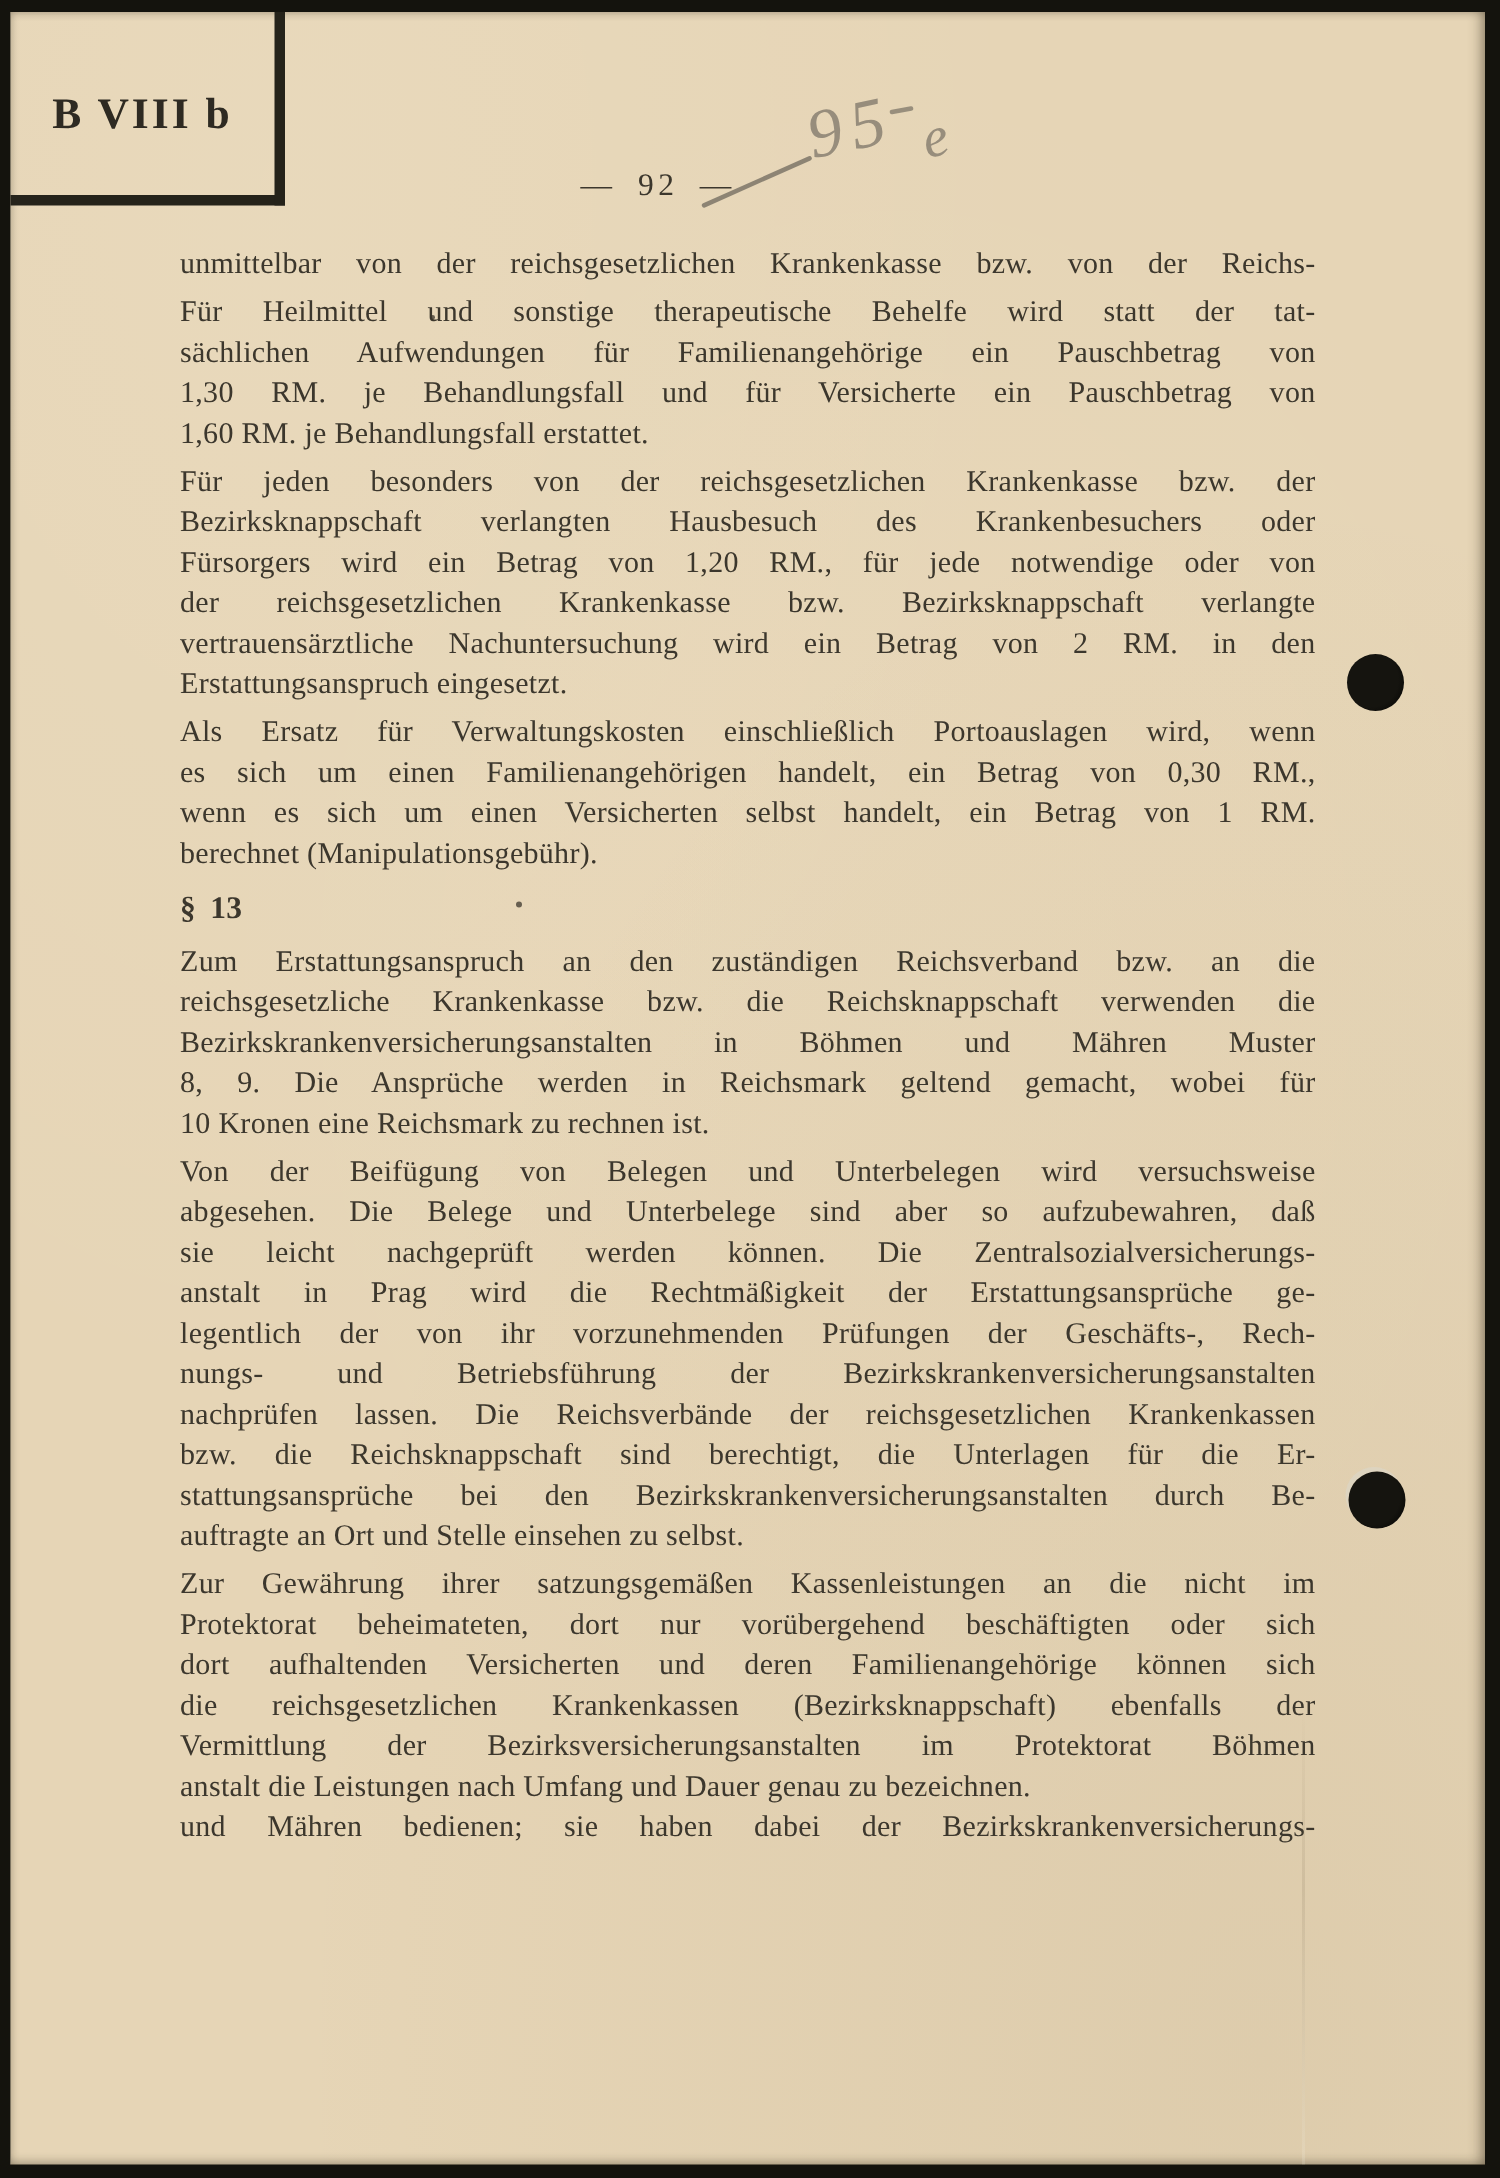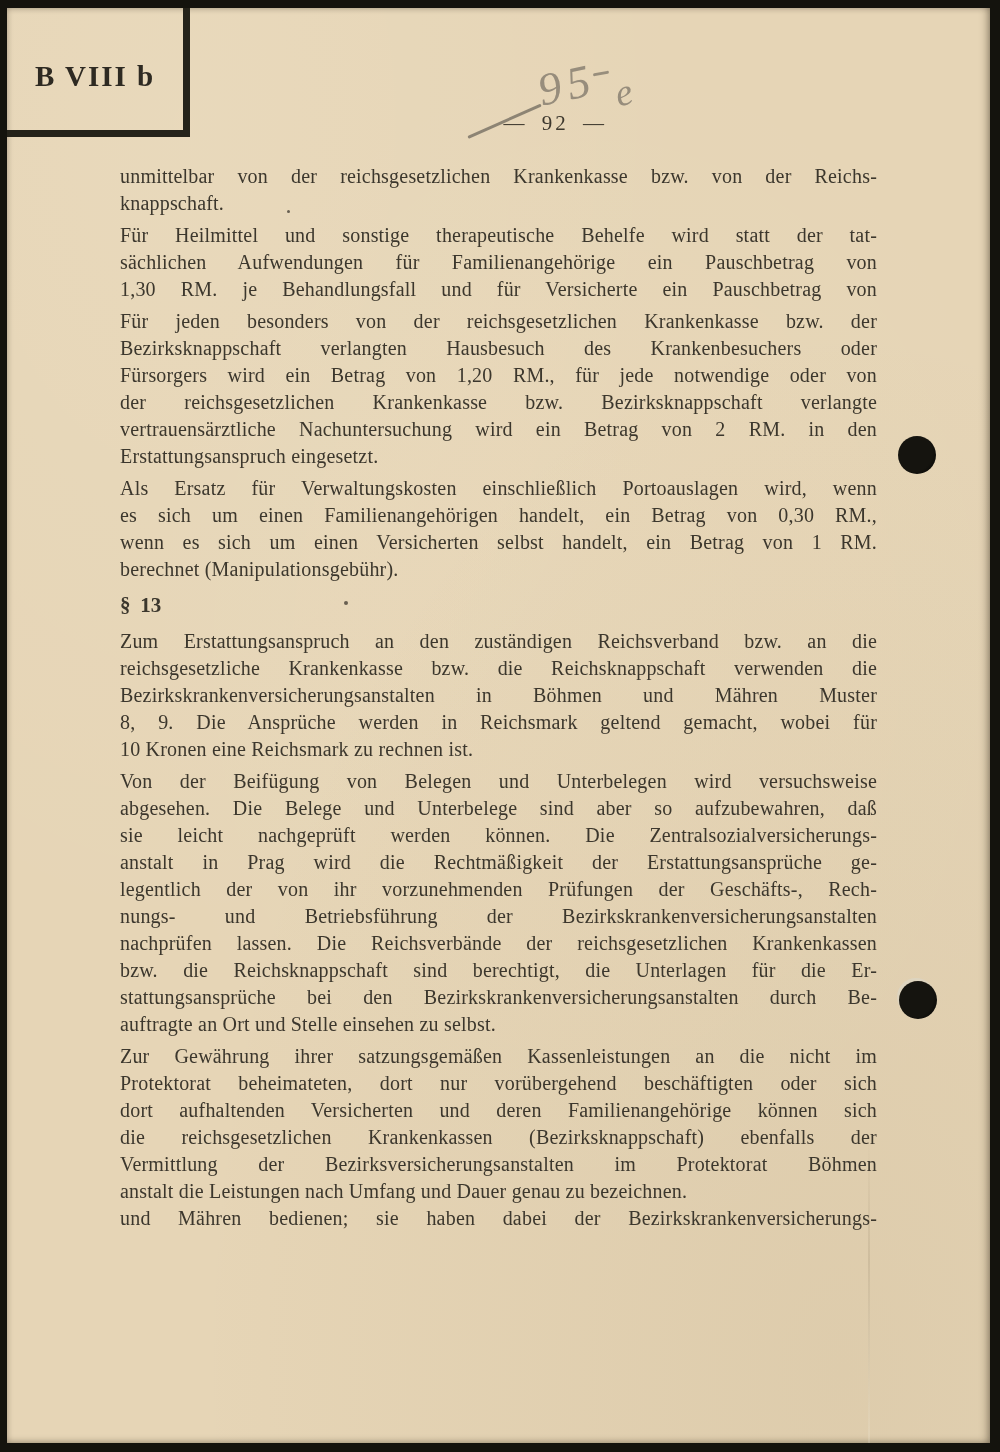--- a/index.html
+++ b/index.html
@@ -56,21 +56,21 @@
   .hw-e {
     left: 608px; top: 62px;
     font-size: 38px;
     font-style: italic;
     transform: rotate(-14deg);
   }
   .page-number {
     position: absolute;
     left: 380px; top: 103px;
     width: 220px;
-    text-align: right;
+    text-align: left;
     font-size: 21px;
     letter-spacing: 3px;
     color: #3c372d;
     word-spacing: 6px;
   }
   .pencil-slash {
     position: absolute;
     left: 461px; top: 128px;
     width: 80px; height: 3px;
     background: rgba(125,118,103,0.85);
@@ -132,26 +132,26 @@
   <span class="handwriting hw-num">95</span>
   <span class="handwriting hw-dash"></span>
   <span class="handwriting hw-e">e</span>
 
   <div class="page-number">— 92 —</div>
   <div class="pencil-slash"></div>
 
   <div class="doc-body">
       <div class="paragraph">
         <div class="line">unmittelbar von der reichsgesetzlichen Krankenkasse bzw. von der Reichs-</div>
-        <div class="line last">knappschaft.</div>
       </div>
       <div class="paragraph">
         <div class="line">Für Heilmittel und sonstige therapeutische Behelfe wird statt der tat-</div>
         <div class="line">sächlichen Aufwendungen für Familienangehörige ein Pauschbetrag von</div>
         <div class="line">1,30 RM. je Behandlungsfall und für Versicherte ein Pauschbetrag von</div>
+        <div class="line last">1,60 RM. je Behandlungsfall erstattet.</div>
       </div>
       <div class="paragraph">
         <div class="line">Für jeden besonders von der reichsgesetzlichen Krankenkasse bzw. der</div>
         <div class="line">Bezirksknappschaft verlangten Hausbesuch des Krankenbesuchers oder</div>
         <div class="line">Fürsorgers wird ein Betrag von 1,20 RM., für jede notwendige oder von</div>
         <div class="line">der reichsgesetzlichen Krankenkasse bzw. Bezirksknappschaft verlangte</div>
         <div class="line">vertrauensärztliche Nachuntersuchung wird ein Betrag von 2 RM. in den</div>
         <div class="line last">Erstattungsanspruch eingesetzt.</div>
       </div>
       <div class="paragraph">

